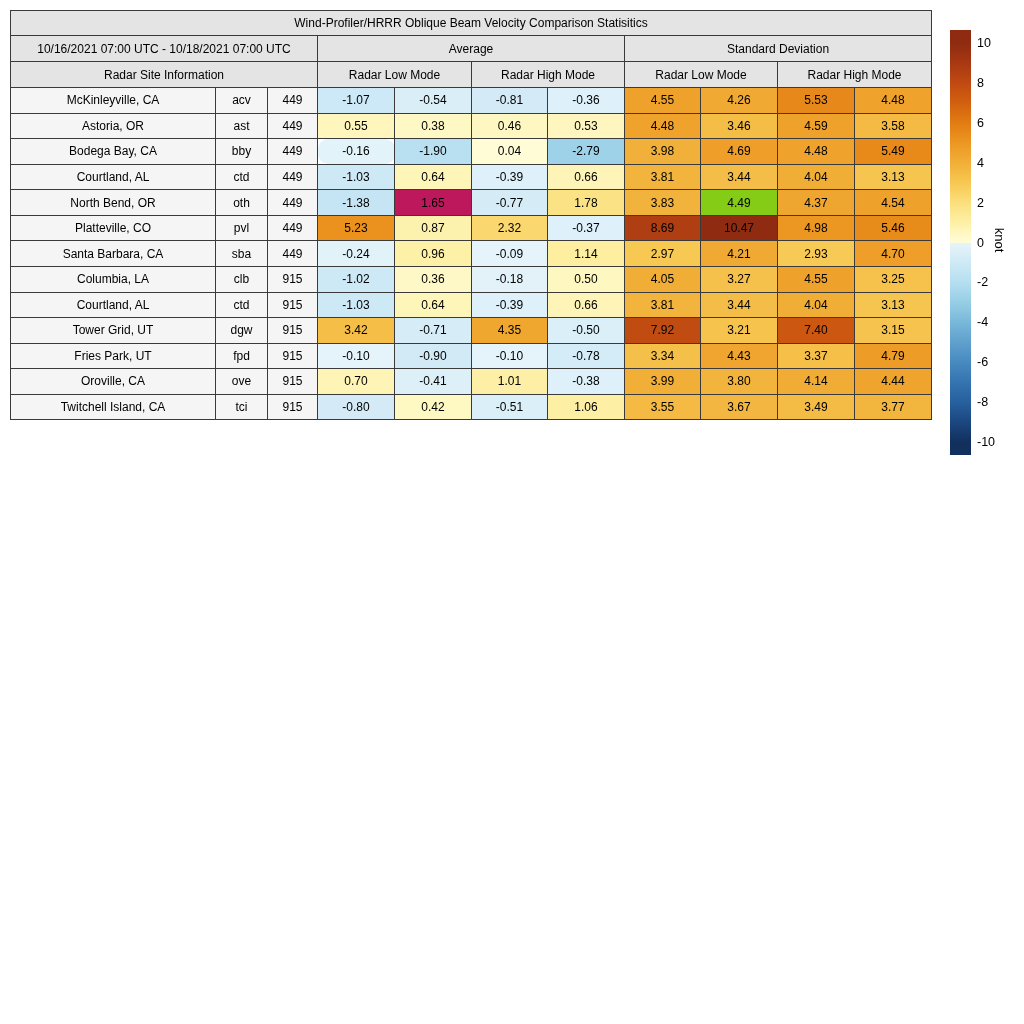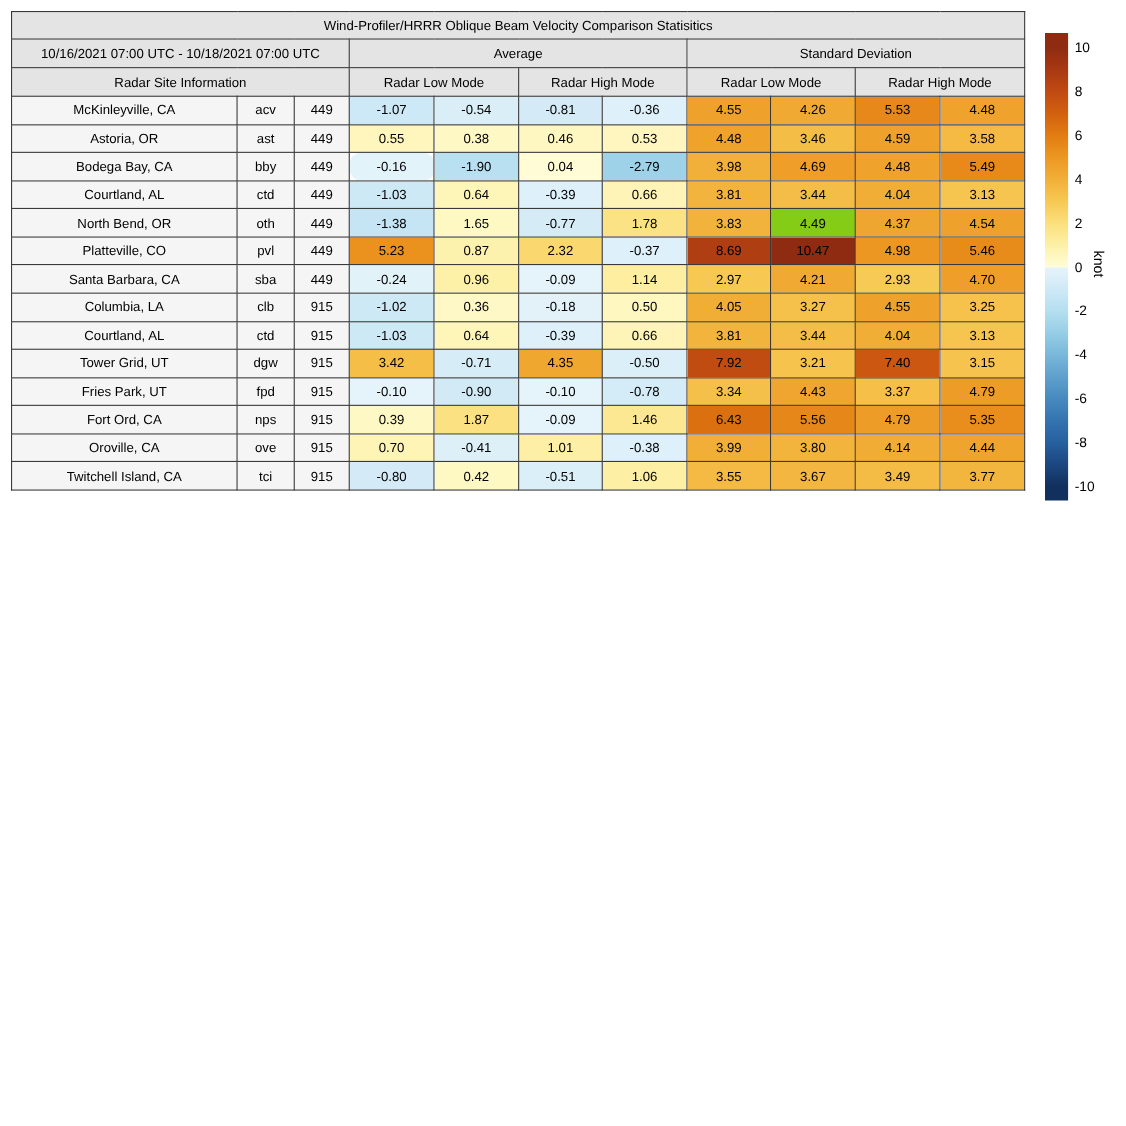--- a/index.html
+++ b/index.html
@@ -151,21 +151,21 @@
           <td class="value-cell" style="background: rgb(242, 180, 61);">3.81</td>
           <td class="value-cell" style="background: rgb(244, 189, 71);">3.44</td>
           <td class="value-cell" style="background: rgb(241, 174, 55);">4.04</td>
           <td class="value-cell" style="background: rgb(246, 197, 79);">3.13</td>
         </tr>
         <tr>
           <td class="label-cell">North Bend, OR</td>
           <td class="label-cell">oth</td>
           <td class="label-cell">449</td>
           <td class="value-cell" style="background: rgb(197, 229, 244);">-1.38</td>
-          <td class="value-cell" style="background: #fef9c3;">1.65</td>
+          <td class="value-cell" style="background: #be185d;">1.65</td>
           <td class="value-cell" style="background: rgb(213, 236, 247);">-0.77</td>
           <td class="value-cell" style="background: rgb(251, 227, 133);">1.78</td>
           <td class="value-cell" style="background: rgb(242, 179, 60);">3.83</td>
           <td class="value-cell" style="background: #84cc16;">4.49</td>
           <td class="value-cell" style="background: rgb(239, 166, 48);">4.37</td>
           <td class="value-cell" style="background: rgb(238, 162, 44);">4.54</td>
         </tr>
         <tr>
           <td class="label-cell">Platteville, CO</td>
           <td class="label-cell">pvl</td>
@@ -236,33 +236,20 @@
           <td class="label-cell">fpd</td>
           <td class="label-cell">915</td>
           <td class="value-cell" style="background: rgb(229, 243, 250);">-0.10</td>
           <td class="value-cell" style="background: rgb(209, 234, 246);">-0.90</td>
           <td class="value-cell" style="background: rgb(229, 243, 250);">-0.10</td>
           <td class="value-cell" style="background: rgb(212, 236, 247);">-0.78</td>
           <td class="value-cell" style="background: rgb(245, 192, 73);">3.34</td>
           <td class="value-cell" style="background: rgb(239, 165, 47);">4.43</td>
           <td class="value-cell" style="background: rgb(245, 191, 72);">3.37</td>
           <td class="value-cell" style="background: rgb(237, 156, 39);">4.79</td>
-        </tr>
-        <tr>
-          <td class="label-cell">Fort Ord, CA</td>
-          <td class="label-cell">nps</td>
-          <td class="label-cell">915</td>
-          <td class="value-cell" style="background: rgb(254, 248, 197);">0.39</td>
-          <td class="value-cell" style="background: rgb(251, 225, 129);">1.87</td>
-          <td class="value-cell" style="background: rgb(229, 244, 250);">-0.09</td>
-          <td class="value-cell" style="background: rgb(252, 232, 147);">1.46</td>
-          <td class="value-cell" style="background: rgb(219, 112, 16);">6.43</td>
-          <td class="value-cell" style="background: rgb(230, 136, 25);">5.56</td>
-          <td class="value-cell" style="background: rgb(237, 156, 39);">4.79</td>
-          <td class="value-cell" style="background: rgb(233, 142, 28);">5.35</td>
         </tr>
         <tr>
           <td class="label-cell">Oroville, CA</td>
           <td class="label-cell">ove</td>
           <td class="label-cell">915</td>
           <td class="value-cell" style="background: rgb(254, 244, 181);">0.70</td>
           <td class="value-cell" style="background: rgb(221, 240, 248);">-0.41</td>
           <td class="value-cell" style="background: rgb(253, 240, 166);">1.01</td>
           <td class="value-cell" style="background: rgb(222, 240, 249);">-0.38</td>
           <td class="value-cell" style="background: rgb(241, 175, 56);">3.99</td>

